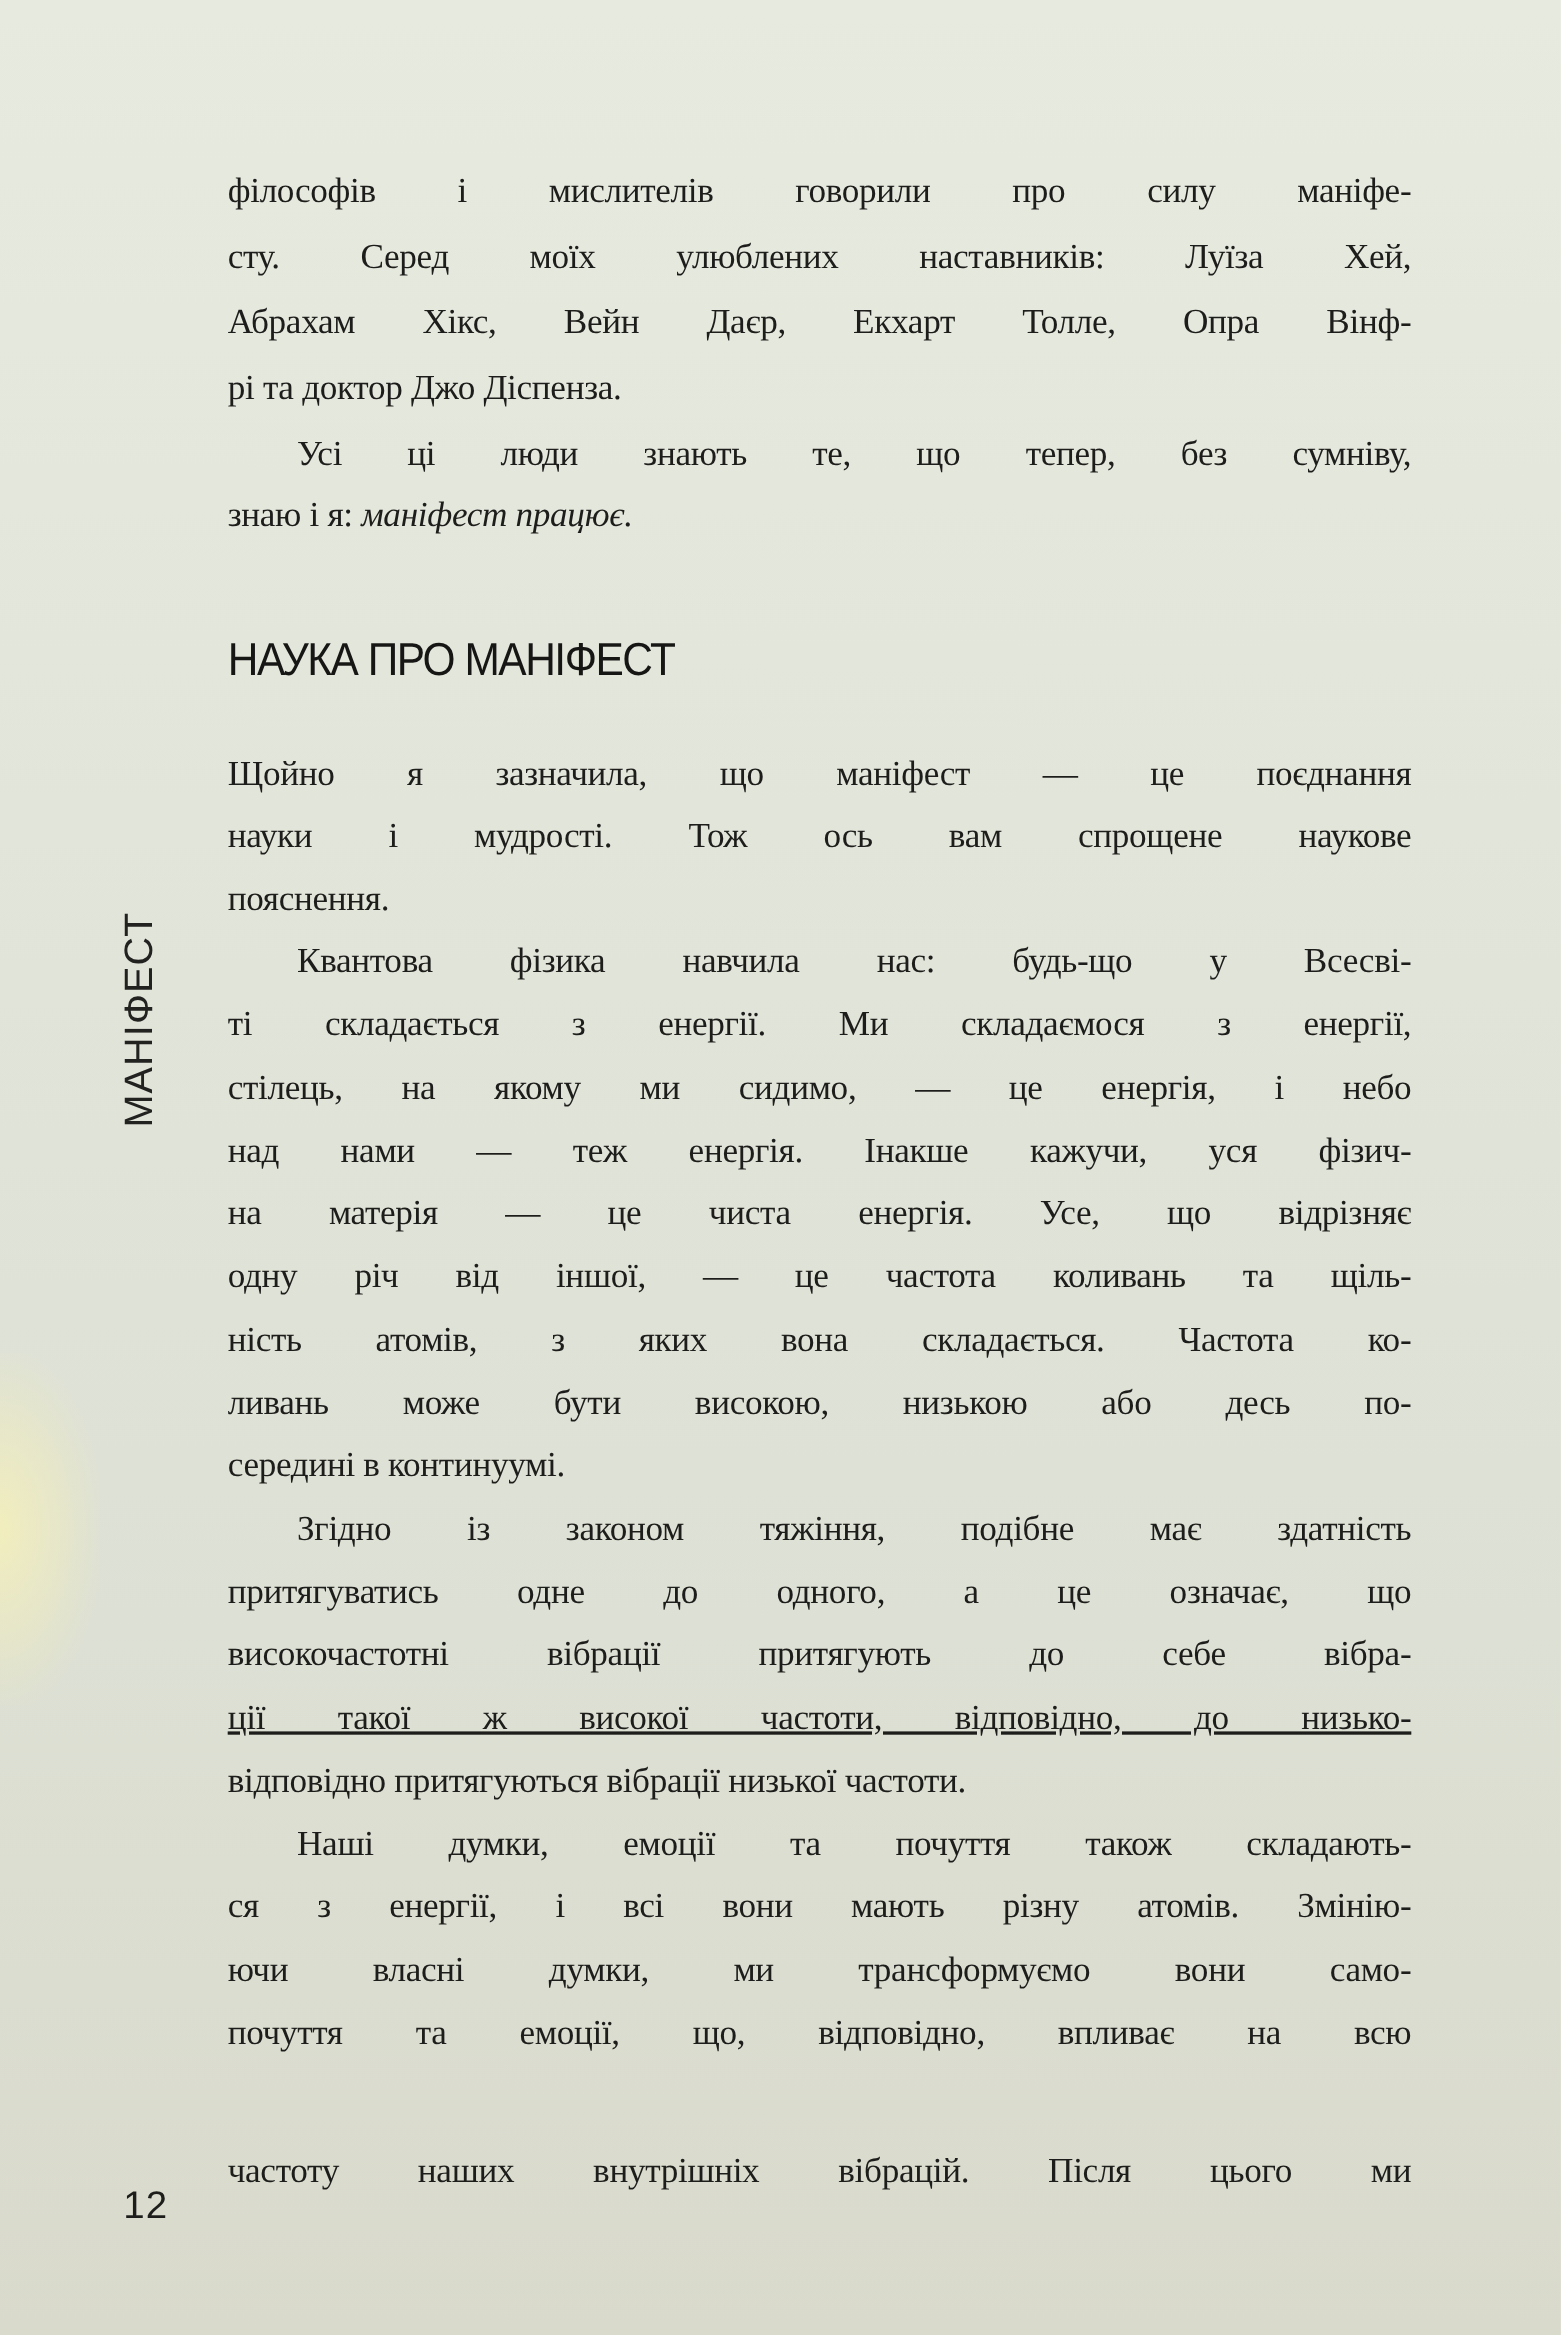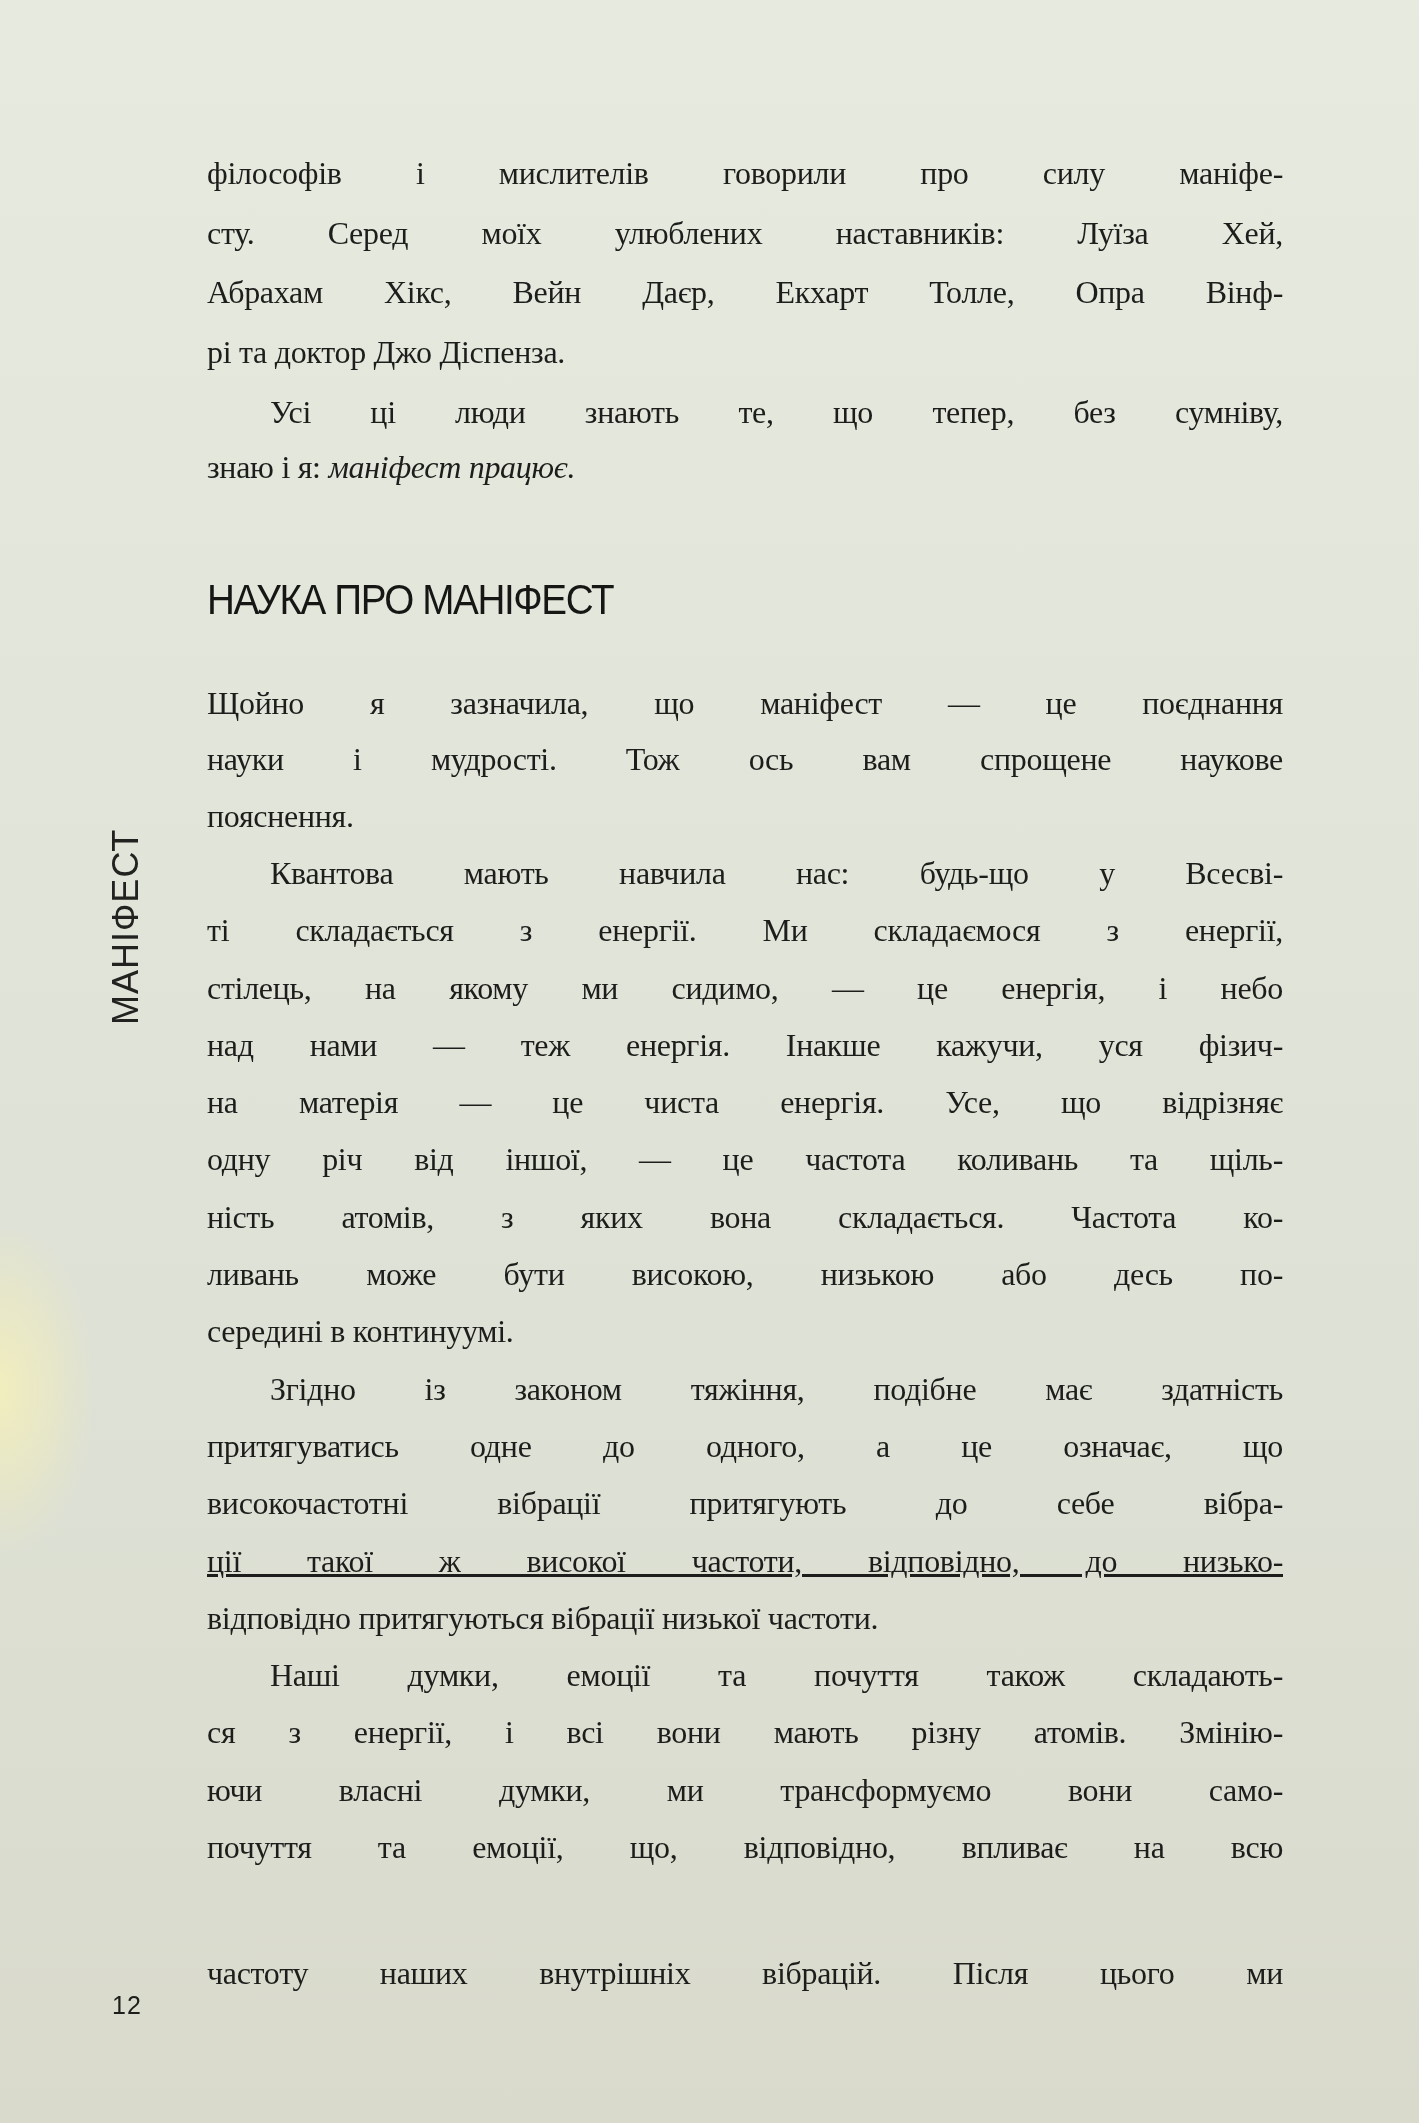--- a/index.html
+++ b/index.html
@@ -74,21 +74,21 @@
     line-height: 36px;
     letter-spacing: 1px;
     color: #222220;
     white-space: nowrap;
   }
   .page-number {
     position: absolute;
     left: 112px;
     top: 1985px;
     font-family: "Liberation Sans", "DejaVu Sans", sans-serif;
-    font-size: 25px;
+    font-size: 35px;
     line-height: 40px;
     letter-spacing: 1px;
     color: #1d1d1b;
   }
 </style>
 </head>
 <body>
 
 <div class="glow"></div>
 
@@ -107,21 +107,21 @@
 </div>
 
 <div class="heading">НАУКА ПРО МАНІФЕСТ</div>
 
 <div class="text-block" style="top:0;">
 
   <div class="line" style="top:675px;">Щойно я зазначила, що маніфест — це поєднання</div>
   <div class="line" style="top:731px;">науки і мудрості. Тож ось вам спрощене наукове</div>
   <div class="line last" style="top:788px;">пояснення.</div>
 
-  <div class="line indent" style="top:845px;">Квантова мають навчила нас: будь-що у Всесві-</div>
+  <div class="line indent" style="top:845px;">Квантова фізика навчила нас: будь-що у Всесві-</div>
   <div class="line" style="top:902px;">ті складається з енергії. Ми складаємося з енергії,</div>
   <div class="line" style="top:960px;">стілець, на якому ми сидимо, — це енергія, і небо</div>
   <div class="line" style="top:1017px;">над нами — теж енергія. Інакше кажучи, уся фізич-</div>
   <div class="line" style="top:1074px;">на матерія — це чиста енергія. Усе, що відрізняє</div>
   <div class="line" style="top:1131px;">одну річ від іншої, — це частота коливань та щіль-</div>
   <div class="line" style="top:1189px;">ність атомів, з яких вона складається. Частота ко-</div>
   <div class="line" style="top:1246px;">ливань може бути високою, низькою або десь по-</div>
   <div class="line last" style="top:1303px;">середині в континуумі.</div>
 
   <div class="line indent" style="top:1361px;">Згідно із законом тяжіння, подібне має здатність</div>

